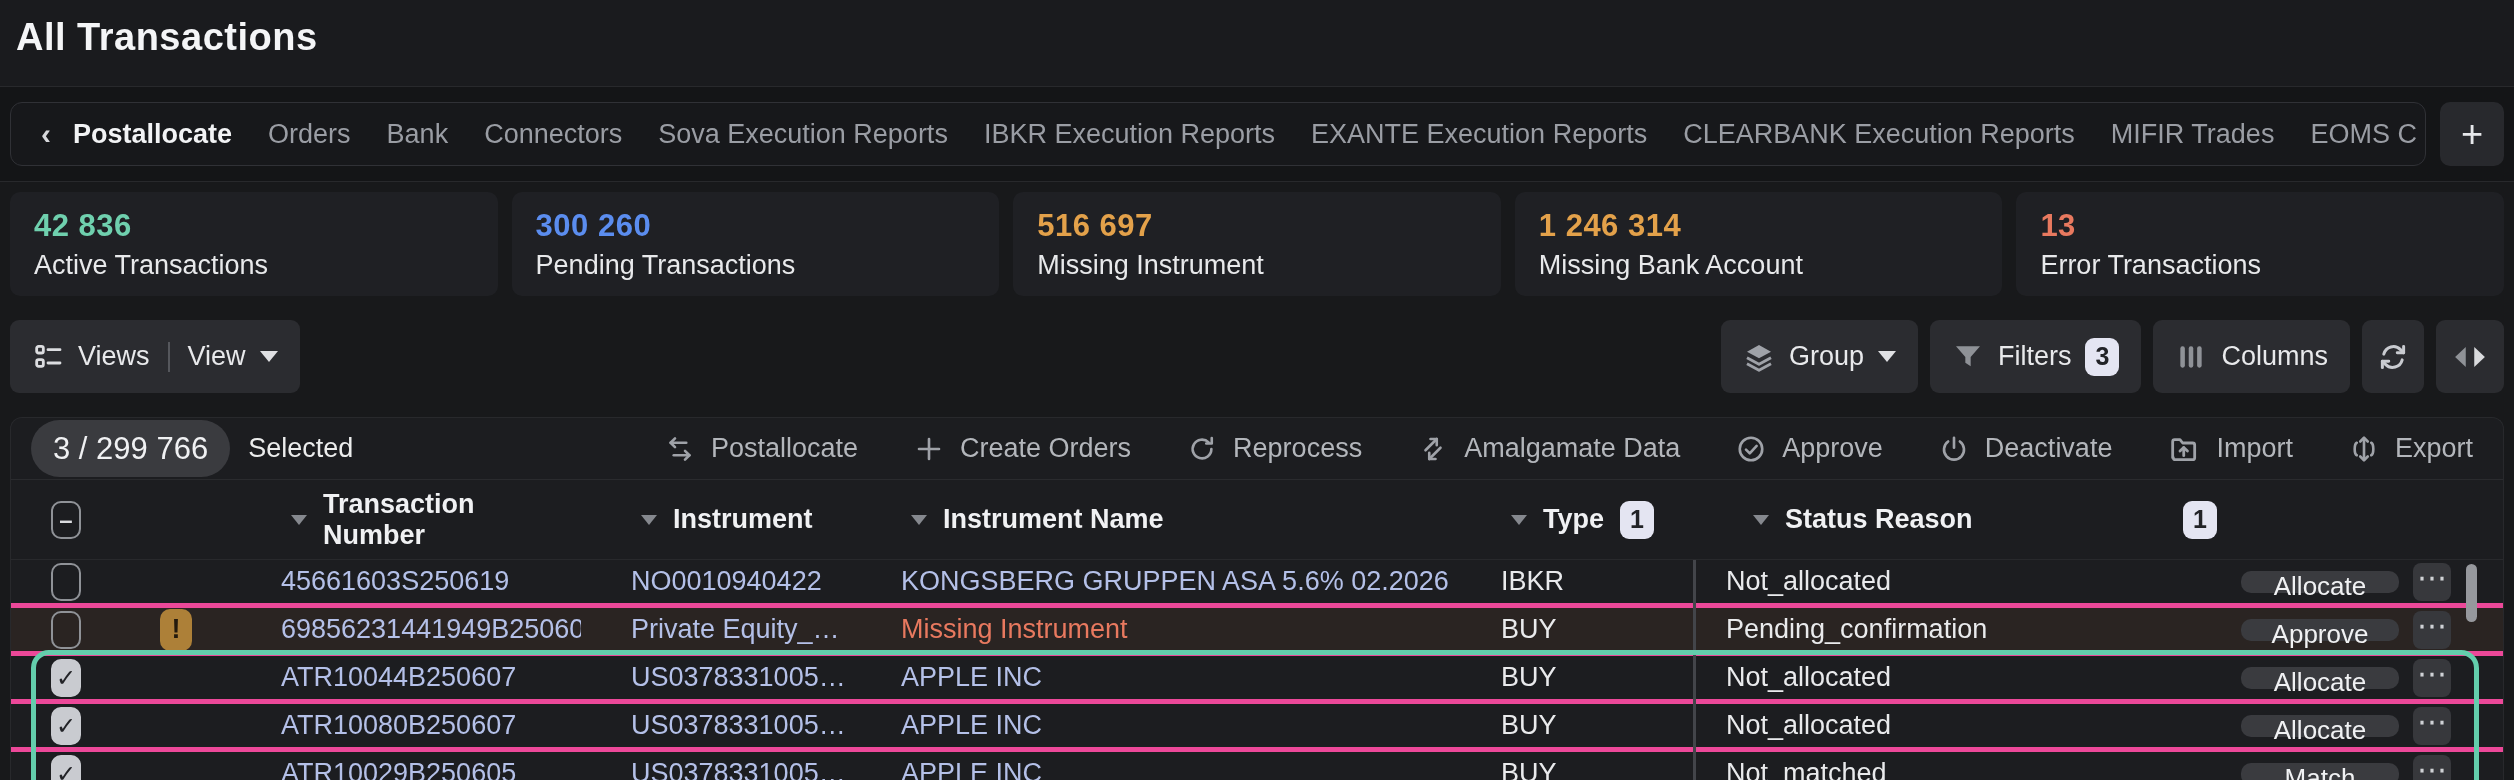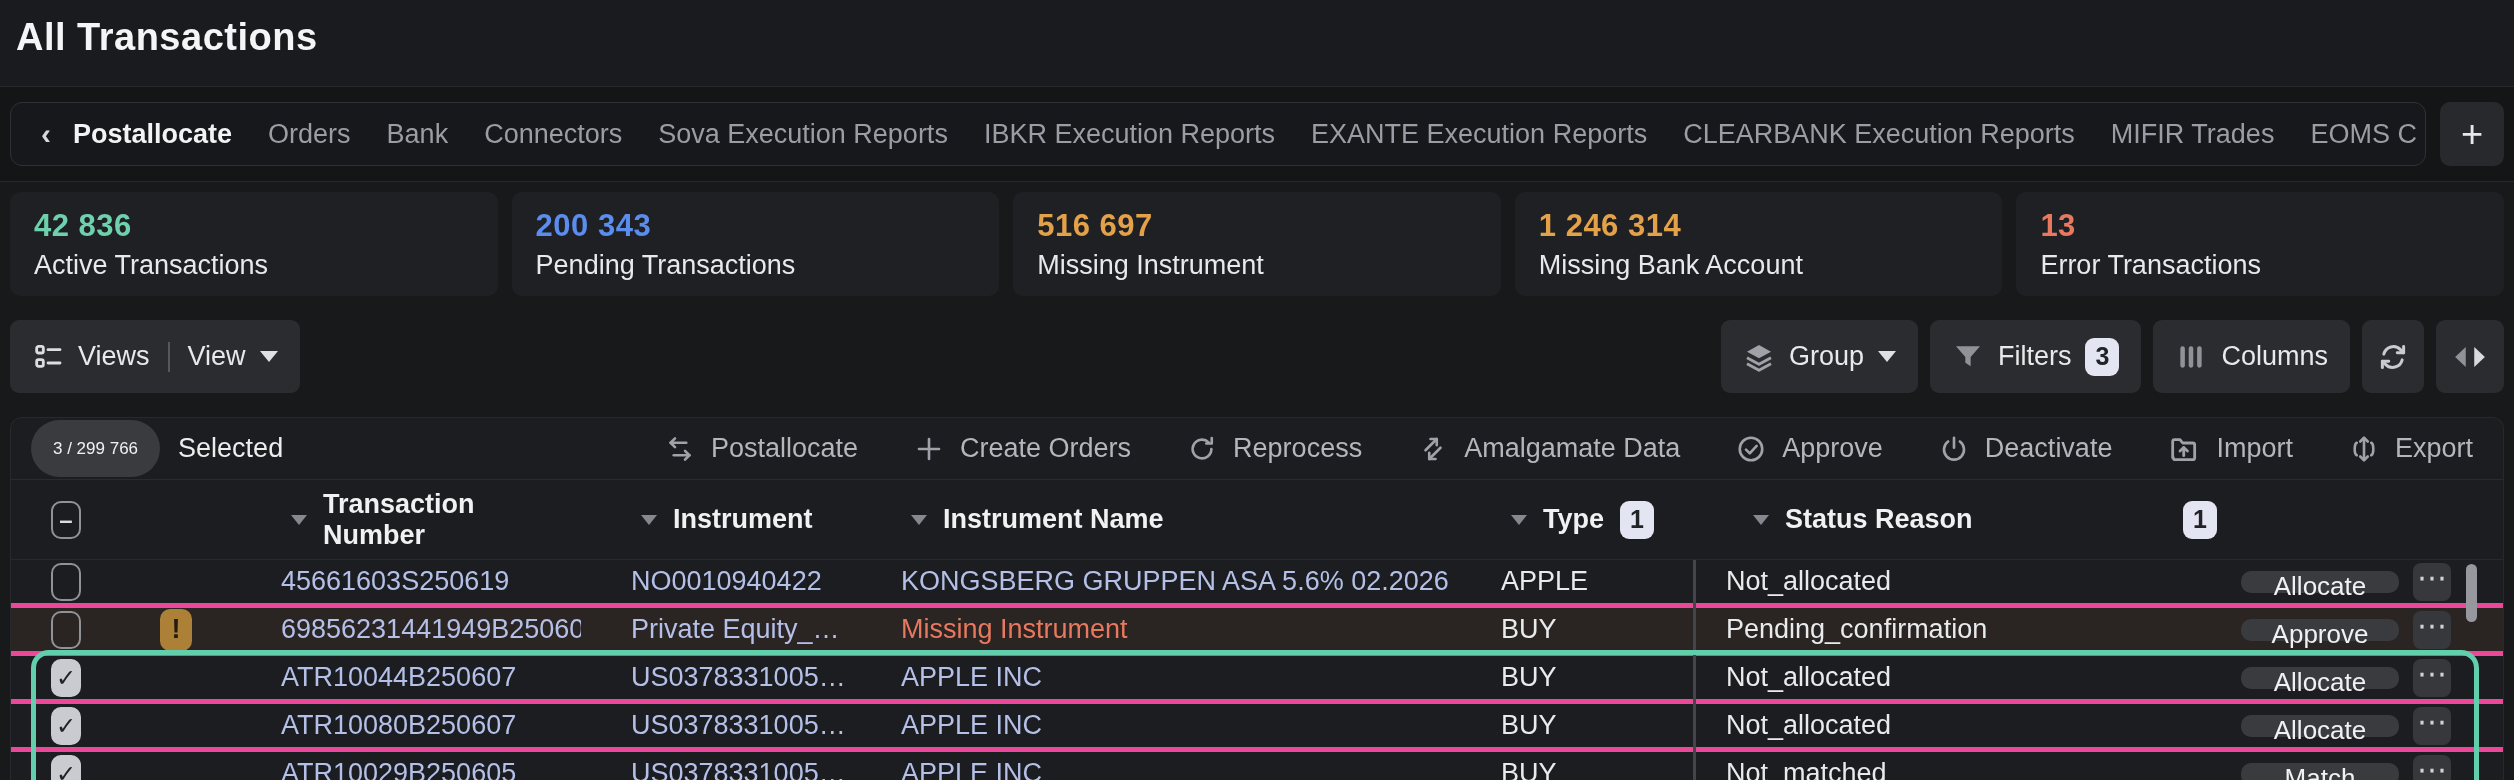--- a/index.html
+++ b/index.html
@@ -65,21 +65,21 @@
   .table-card {
     position:relative; margin:24px 10px 0 10px; height:382px;
     background:#1c1d20; border:1px solid #28292c; border-bottom:none;
     border-radius:12px 12px 0 0; overflow:hidden;
   }
 
   
   .selection-bar { height:62px; display:flex; align-items:center; padding:0 30px 0 20px; gap:18px; border-bottom:1px solid #2a2b2e; }
   .sel-pill {
     height:57px; padding:0 22px; background:#3a3b3f; border-radius:999px;
-    display:flex; align-items:center; font-size:17px; color:#f0f1f3;
+    display:flex; align-items:center; font-size:31px; color:#f0f1f3;
   }
   .sel-label { font-size:27px; color:#eceded; }
   .bulk-actions { margin-left:auto; display:flex; align-items:center; gap:56px; }
   .bulk-btn {
     background:none; border:none; color:#b3b6bb; font-size:27px; font-family:inherit;
     display:flex; align-items:center; gap:16px; cursor:pointer;
   }
   .bulk-btn svg { stroke:#9fa2a8; }
 
   
@@ -157,21 +157,21 @@
   </div>
   <button class="add-tab">+</button>
 </div>
 
 <div class="stats-row">
   <div class="stat-card">
     <div class="stat-value" style="color: rgb(111, 208, 174);">42 836</div>
     <div class="stat-label">Active Transactions</div>
   </div>
   <div class="stat-card">
-    <div class="stat-value" style="color: rgb(91, 141, 239);">200 343</div>
+    <div class="stat-value" style="color: rgb(91, 141, 239);">300 260</div>
     <div class="stat-label">Pending Transactions</div>
   </div>
   <div class="stat-card">
     <div class="stat-value" style="color: rgb(227, 161, 74);">516 697</div>
     <div class="stat-label">Missing Instrument</div>
   </div>
   <div class="stat-card">
     <div class="stat-value" style="color: rgb(227, 161, 74);">1 246 314</div>
     <div class="stat-label">Missing Bank Account</div>
   </div>
@@ -347,21 +347,21 @@
       <span class="checkbox">
             <span></span>
           </span>
     </div>
     <div class="cell c-warn" style="padding-left:0;">
       <span class="warn-badge" style="visibility: hidden;"></span>
     </div>
     <div class="cell link">45661603S250619</div>
     <div class="cell link">NO0010940422</div>
     <div class="cell link">KONGSBERG GRUPPEN ASA 5.6% 02.2026</div>
-    <div class="cell">APPLE</div>
+    <div class="cell">IBKR</div>
     <div class="cell c-status">Not_allocated</div>
     <div class="cell c-actions" style="padding-left:0;">
       <button class="row-action">Allocate</button>
       <button class="more">⋯</button>
     </div>
   </div>
       <div class="row grid warn-row">
     <div class="cell no-pad c-check" style="padding-left:0;">
       <span class="checkbox">
             <span></span>

